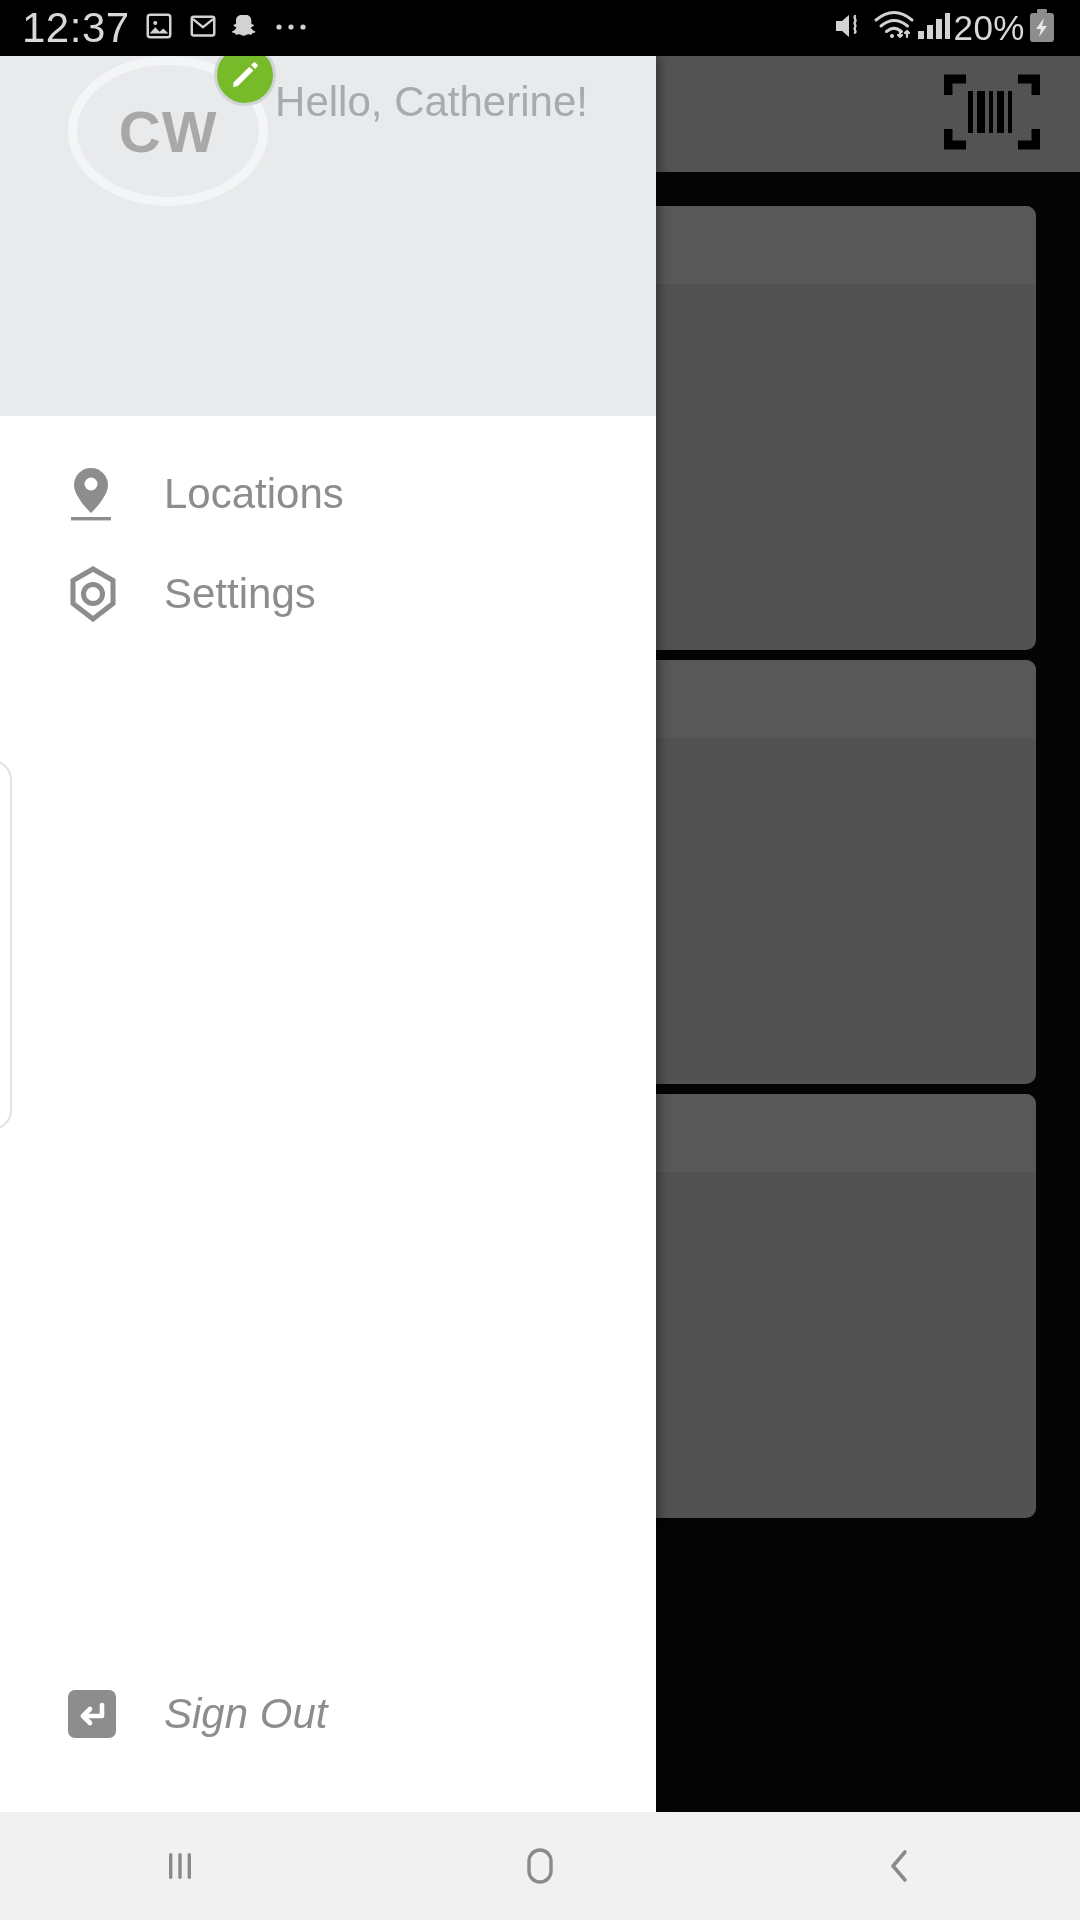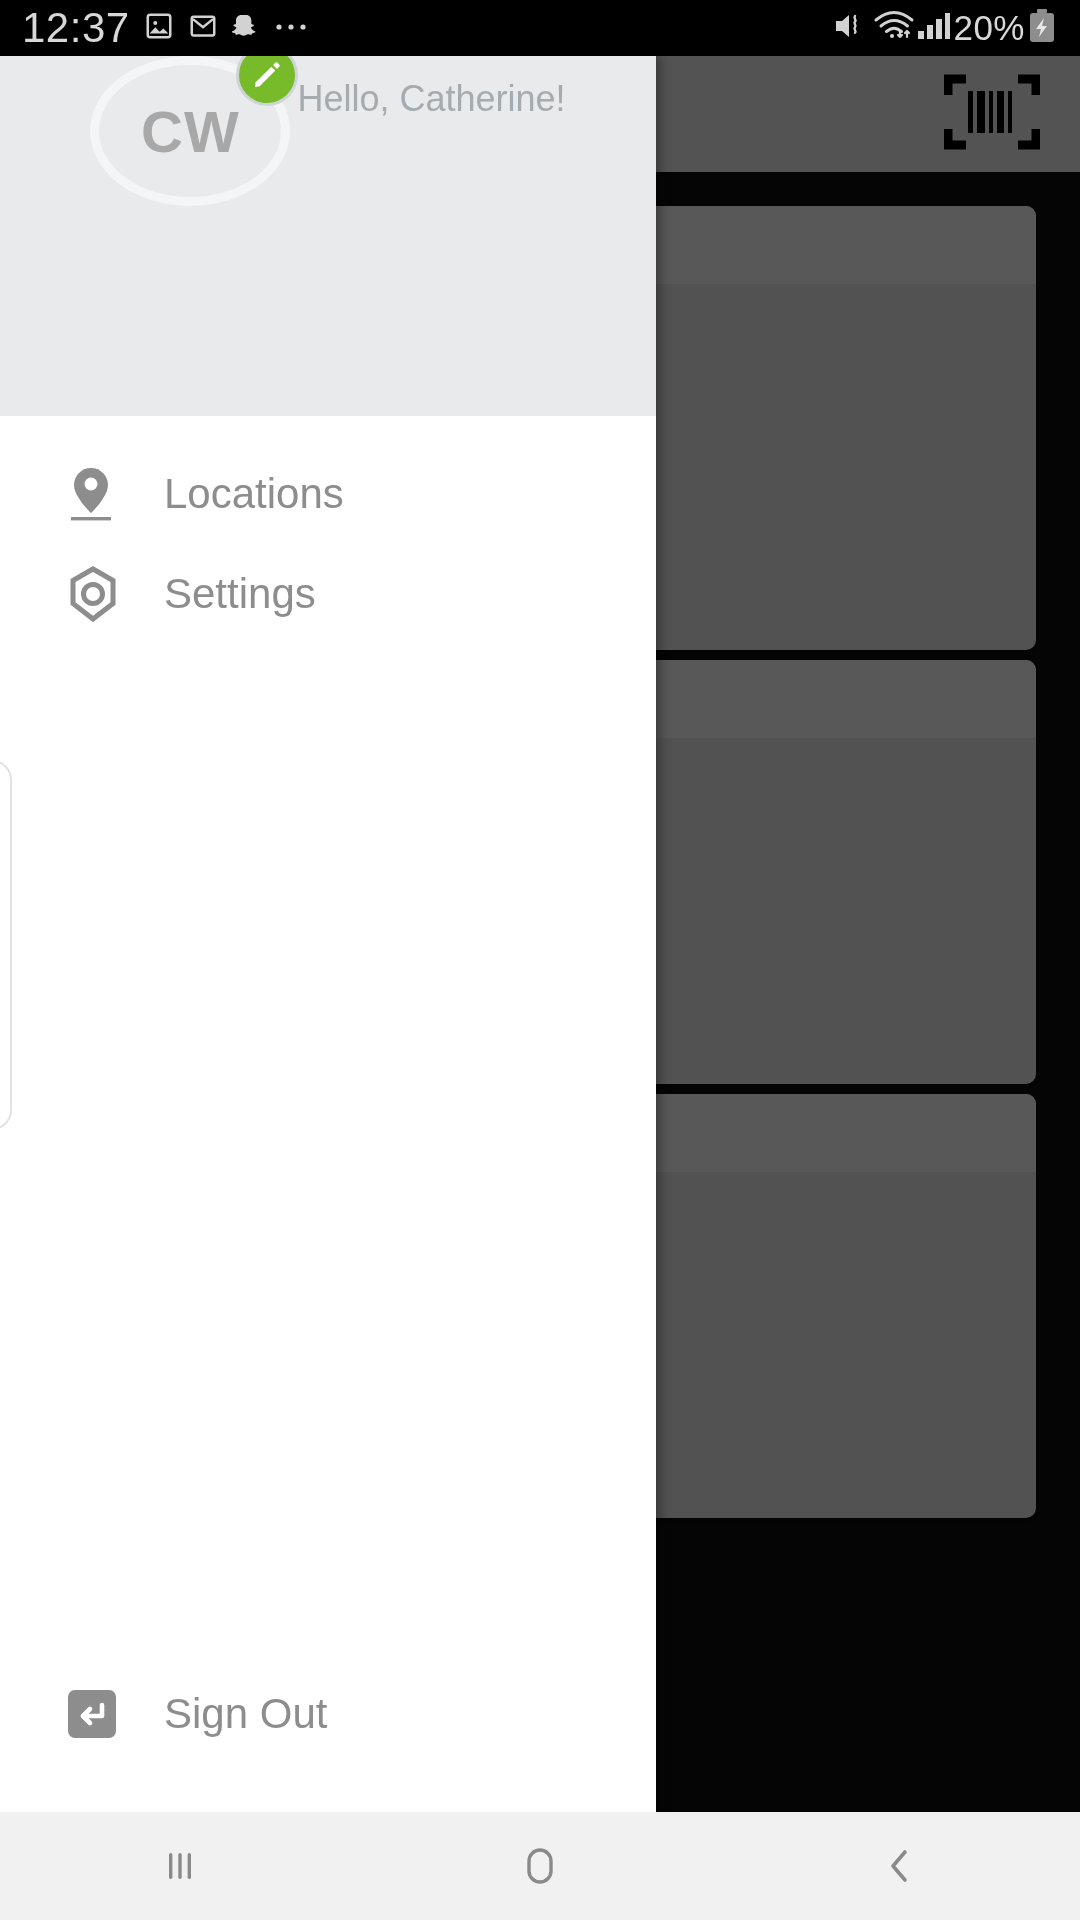--- a/index.html
+++ b/index.html
@@ -67,42 +67,42 @@
     position:absolute; left:0; top:0; width:200px; height:150px;
     border-radius:50%; border:9px solid #f4f5f6;
     display:flex; align-items:center; justify-content:center;
   }
   #avatar-initials { font-size:58px; font-weight:bold; color:#a8a8a8; letter-spacing:1px; }
   #avatar-edit-badge {
     position:absolute; right:-8px; top:-12px; width:62px; height:62px;
     border-radius:50%; background:#77bb2a; border:3px solid #cfd4d6;
     display:flex; align-items:center; justify-content:center;
   }
-  #greeting { font-size:36px; color:#a6abaf; margin-top:22px;margin-left:7px; }
+  #greeting { font-size:42px; color:#a6abaf; margin-top:22px;margin-left:7px; }
 
   #notif-banner {
     height:200px; background:#29c3e8;
     display:flex; flex-direction:column; align-items:center; justify-content:center;
     gap:10px; cursor:pointer;
   }
   #notif-label { color:#fff; font-size:44px; }
 
   #drawer-menu { padding-top:28px; }
   .menu-item {
     height:100px; display:flex; align-items:center; padding-left:66px; cursor:pointer;
   }
   .menu-ico { width:62px; display:flex; align-items:center; justify-content:flex-start; }
   .menu-label { font-size:42px; color:#8d8d8d; margin-left:36px; }
 
   #drawer-spacer { flex:1; position:relative; }
   #edge-panel-handle {
     position:absolute; left:-28px; top:116px; width:40px; height:370px;
     border:2px solid #e2e2e2; border-radius:20px; background:#fff;
   }
-  #signout-area { padding-bottom:48px; }
+  #signout-area { padding-bottom:48px;font-style:italic; }
 
   
   #nav-bar {
     position:absolute; left:0; bottom:0; width:1080px; height:108px;
     background:#f1f1f1; display:flex; align-items:center; z-index:70;
   }
   .nav-btn { flex:1; display:flex; align-items:center; justify-content:center; cursor:pointer; }
 </style>
 </head>
 <body>

